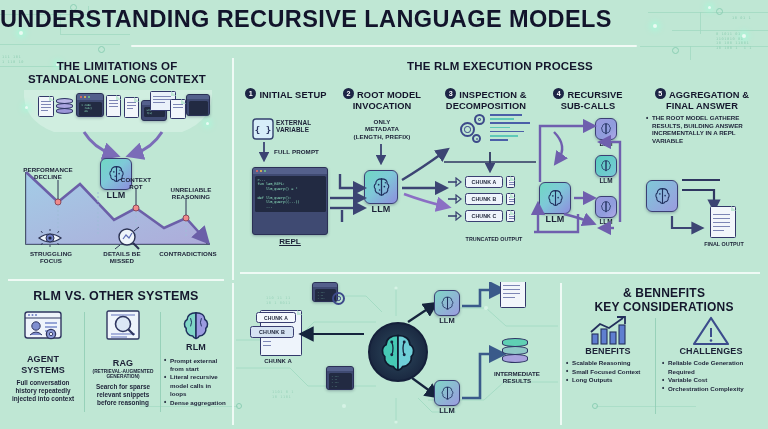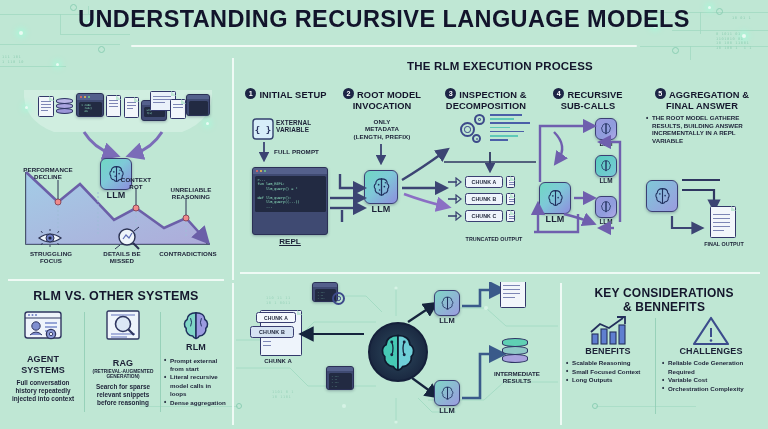--- a/index.html
+++ b/index.html
@@ -15,21 +15,21 @@
   .circuit { position:absolute; pointer-events:none; }
   .c-line { position:absolute; background:#9fd8c0; opacity:.75; }
   .c-dot  { position:absolute; border-radius:50%; background:#e9fbf3;
             box-shadow:0 0 6px 2px rgba(160,255,220,.9); }
   .c-ring { position:absolute; border:1.3px solid #8ccfb4; border-radius:50%; }
   .bits   { position:absolute; font-family:"DejaVu Sans Mono", monospace;
             font-size:3.6px; letter-spacing:.6px; line-height:4.6px;
             color:#86c9ad; opacity:.85; white-space:pre; }
 
   
-  .title-wrap { position:absolute; left:0; top:6px; width:768px; text-align:center; }
+  .title-wrap { position:absolute; left:0; top:6px; width:768px; text-align:left; }
   .title {
     font-size:23.5px; font-weight:700; letter-spacing:.4px;
     color:#12142b; font-family:"Liberation Sans", sans-serif;
     text-transform:uppercase; white-space:nowrap;
   }
   .title-rule { position:absolute; left:131px; top:45px; width:506px; height:2px;
                 background:#f3fbf7; opacity:.95; border-radius:2px; }
 
   
   .divider { position:absolute; background:#f4fcf8; opacity:.9; }
@@ -153,20 +153,24 @@
   <div class="title-rule"></div>
 
   <div class="divider" style="left:232px;top:58px;width:1.6px;height:222px;"></div>
   <div class="divider" style="left:8px;top:279px;width:216px;height:1.6px;"></div>
   <div class="divider" style="left:240px;top:272px;width:520px;height:1.6px;"></div>
   <div class="divider" style="left:232px;top:283px;width:1.6px;height:142px;"></div>
   <div class="divider" style="left:560px;top:283px;width:1.6px;height:142px;"></div>
 
   <div style="position:absolute;left:6px;top:58px;width:222px;height:218px;">
 
+    <div class="h-sec" style="padding-top:2px;">
+      <div>THE LIMITATIONS OF</div>
+      <div>STANDALONE LONG CONTEXT</div>
+    </div>
 
     <div style="position:absolute;left:14px;top:28px;width:196px;height:52px;">
       <svg width="196" height="52" style="position:absolute;left:0;top:0;">
         <path d="M4 4 Q2 34 34 46 L162 46 Q194 34 192 4 Z" fill="#d6f0e4" opacity=".75"></path>
       </svg>
 
       <div class="doc" style="position:absolute;left:18px;top:10px;width:16px;height:21px;">
         <i style="top:4px;width:10px;"></i>
           <i style="top:7px;width:10px;"></i>
           <i style="top:10px;width:10px;"></i>
@@ -745,22 +749,22 @@
       <div class="cap" style="top:8px;width:26px;height:9px;background:#8fc8c6;"></div>
       <div class="cap" style="top:16px;width:26px;height:9px;background:#a8a2dd;"></div>
     </div>
     <div class="lbl-sm" style="position:absolute;left:248px;top:88px;width:66px;font-size:6.2px;line-height:7px;">
       <div>INTERMEDIATE</div>
       <div>RESULTS</div>
     </div>
   </div>
 
   <div class="h-sec" style="position:absolute;left:564px;top:286px;width:200px;font-size:12px;line-height:14px;">
+    <div>&amp; BENNEFITS</div>
     <div>KEY CONSIDERATIONS</div>
-    <div>&amp; BENNEFITS</div>
   </div>
 
   <div class="vsep" style="left:655px;top:318px;height:96px;"></div>
 
   <div style="position:absolute;left:662px;top:316px;width:98px;">
     <div style="display:flex;justify-content:center;">
       <svg width="38" height="30">
         <path d="M19 2 L36 28 L2 28 Z" fill="none" stroke="#3c4c8c" stroke-width="2.2" stroke-linejoin="round"></path>
         <line x1="19" y1="12" x2="19" y2="21" stroke="#3c4c8c" stroke-width="2"></line>
         <circle cx="19" cy="24.5" r="1.3" fill="#3c4c8c"></circle>

